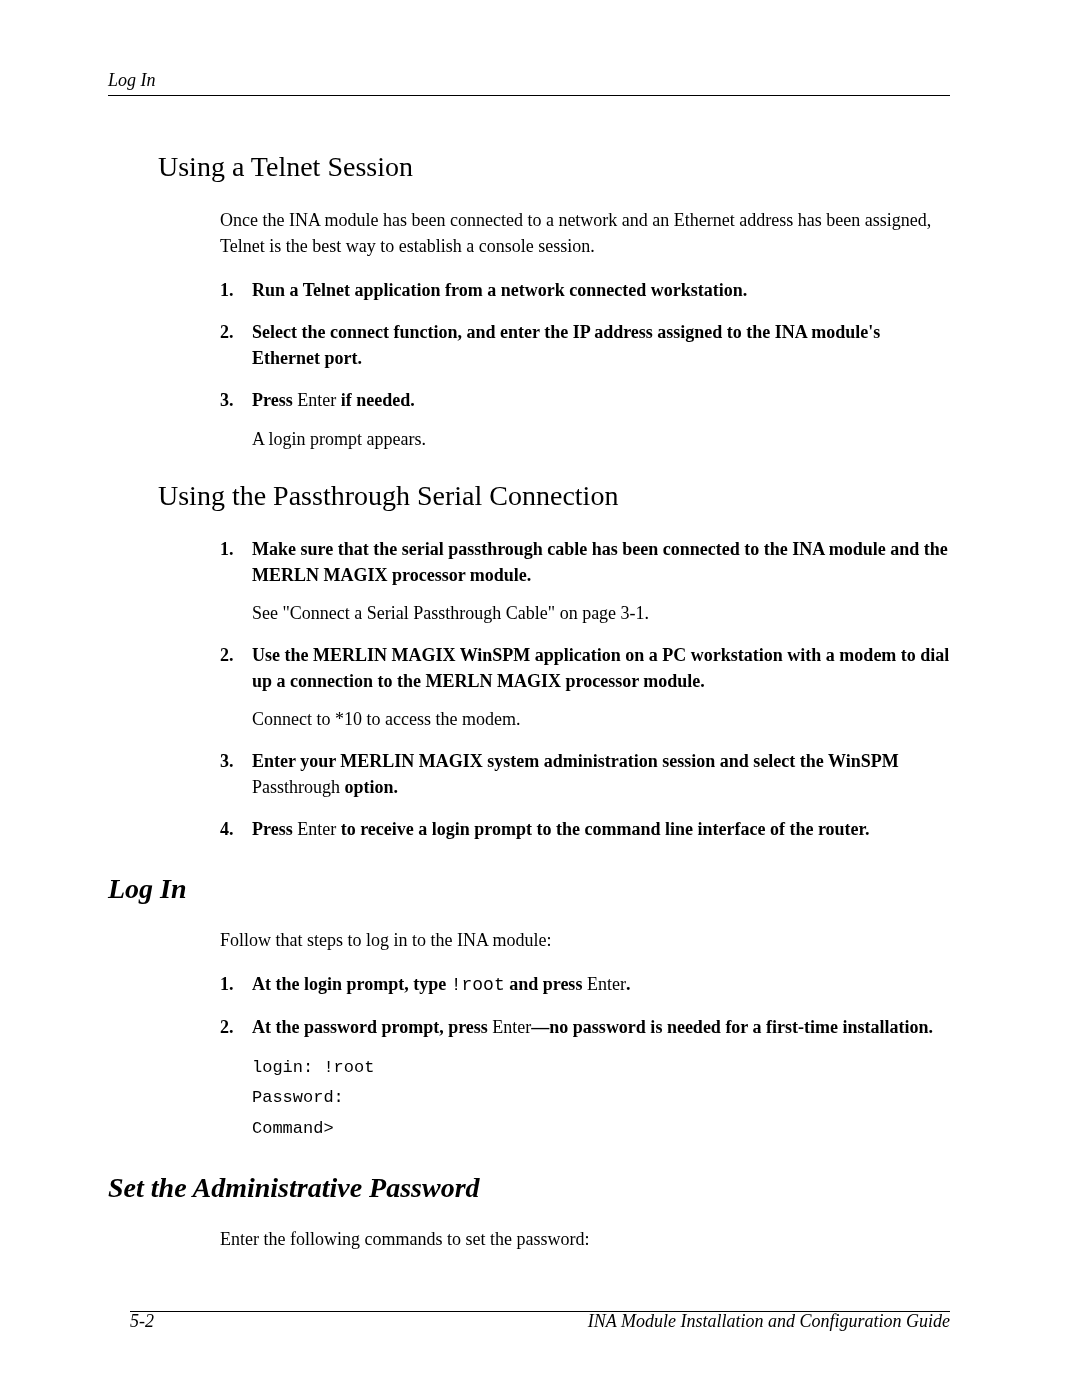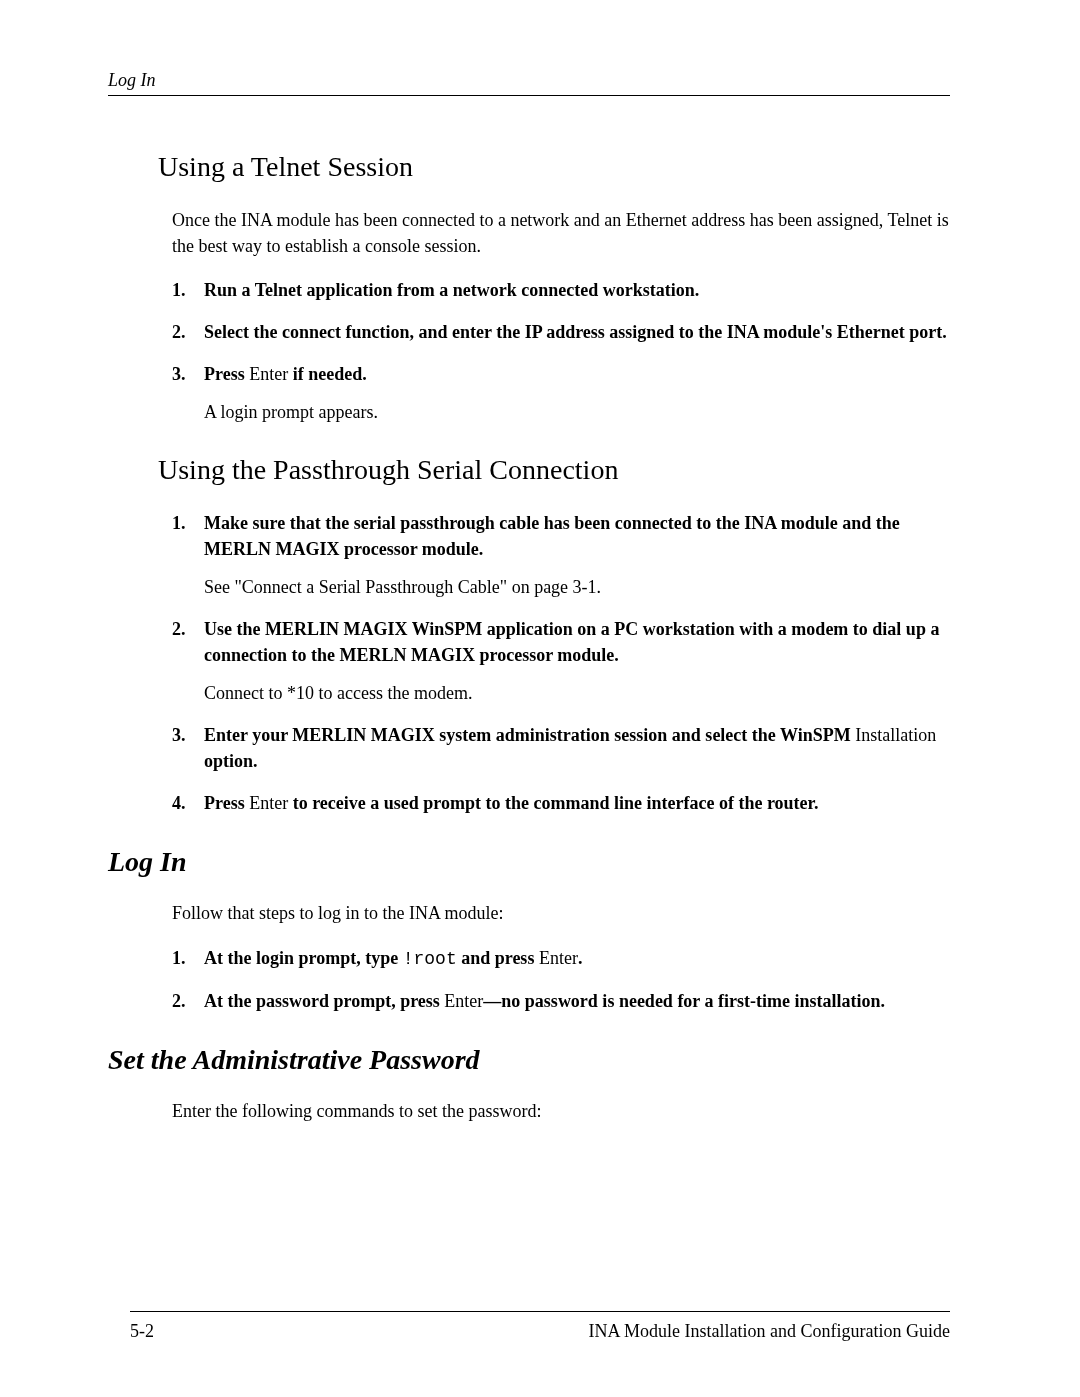--- a/index.html
+++ b/index.html
@@ -34,21 +34,21 @@
     font-size: 28px;
     margin: 0 0 24px 50px;
   }
   .h1 {
     font-style: italic;
     font-weight: bold;
     font-size: 28px;
     margin: 30px 0 22px 0;
   }
   .body-block {
-    margin-left: 64px;
+    margin-left: 112px;
     font-size: 18px;
     line-height: 1.45;
   }
   .para { margin: 0 0 18px 0; }
   ol.steps {
     list-style: none;
     padding: 0;
     margin: 0;
     counter-reset: step;
   }
@@ -74,25 +74,26 @@
   .mono {
     font-family: "Courier New", Courier, monospace;
     font-size: 17px;
     font-weight: normal;
     display: block;
     margin: 6px 0;
   }
   .code-block { margin: 4px 0 0 32px; }
   .footer {
     position: absolute;
-    bottom: 55px;
+    bottom: 65px;
     left: 130px;
     right: 130px;
     display: flex;
     justify-content: space-between;
+    font-style: italic;
     font-size: 18px;
   }
   .footer-rule {
     position: absolute;
     bottom: 85px;
     left: 130px;
     right: 130px;
     border-top: 1.5px solid #000;
   }
 </style>
@@ -122,39 +123,44 @@
     <ol class="steps">
       <li>
         <span>Make sure that the serial passthrough cable has been connected to the INA module and the MERLN MAGIX processor module.</span>
         <span class="sub">See "Connect a Serial Passthrough Cable" on page 3-1.</span>
       </li>
       <li>
         <span>Use the MERLIN MAGIX WinSPM application on a PC workstation with a modem to dial up a connection to the MERLN MAGIX processor module.</span>
         <span class="sub">Connect to *10 to access the modem.</span>
       </li>
       <li>
-        <span>Enter your MERLIN MAGIX system administration session and select the WinSPM </span><span class="normal">Installation</span><span> option.</span>
+        <span>Enter your MERLIN MAGIX system administration session and select the WinSPM </span><span class="normal">Passthrough</span><span> option.</span>
       </li>
       <li>
-        <span>Press </span><span class="normal">Enter</span><span> to receive a used prompt to the command line interface of the router.</span>
+        <span>Press </span><span class="normal">Enter</span><span> to receive a login prompt to the command line interface of the router.</span>
       </li>
     </ol>
   </div>
 
   <div class="h1">Log In</div>
   <div class="body-block">
     <p class="para">Follow that steps to log in to the INA module:</p>
     <ol class="steps">
       <li>
         <span>At the login prompt, type </span><span class="normal" style="font-family:'Courier New',monospace;">!root</span><span> and press </span><span class="normal">Enter</span><span>.</span>
       </li>
       <li>
         <span>At the password prompt, press </span><span class="normal">Enter</span><span>—no password is needed for a first-time installation.</span>
       </li>
     </ol>
+    <div class="code-block">
+      <span class="mono">login: !root</span>
+      <span class="mono">Password:</span>
+      <span class="mono">Command&gt;</span>
+    </div>
   </div>
 
   <div class="h1">Set the Administrative Password</div>
   <div class="body-block">
     <p class="para">Enter the following commands to set the password:</p>
   </div>
 
   <div class="footer-rule"></div>
   <div class="footer">
     <span>5-2</span>

